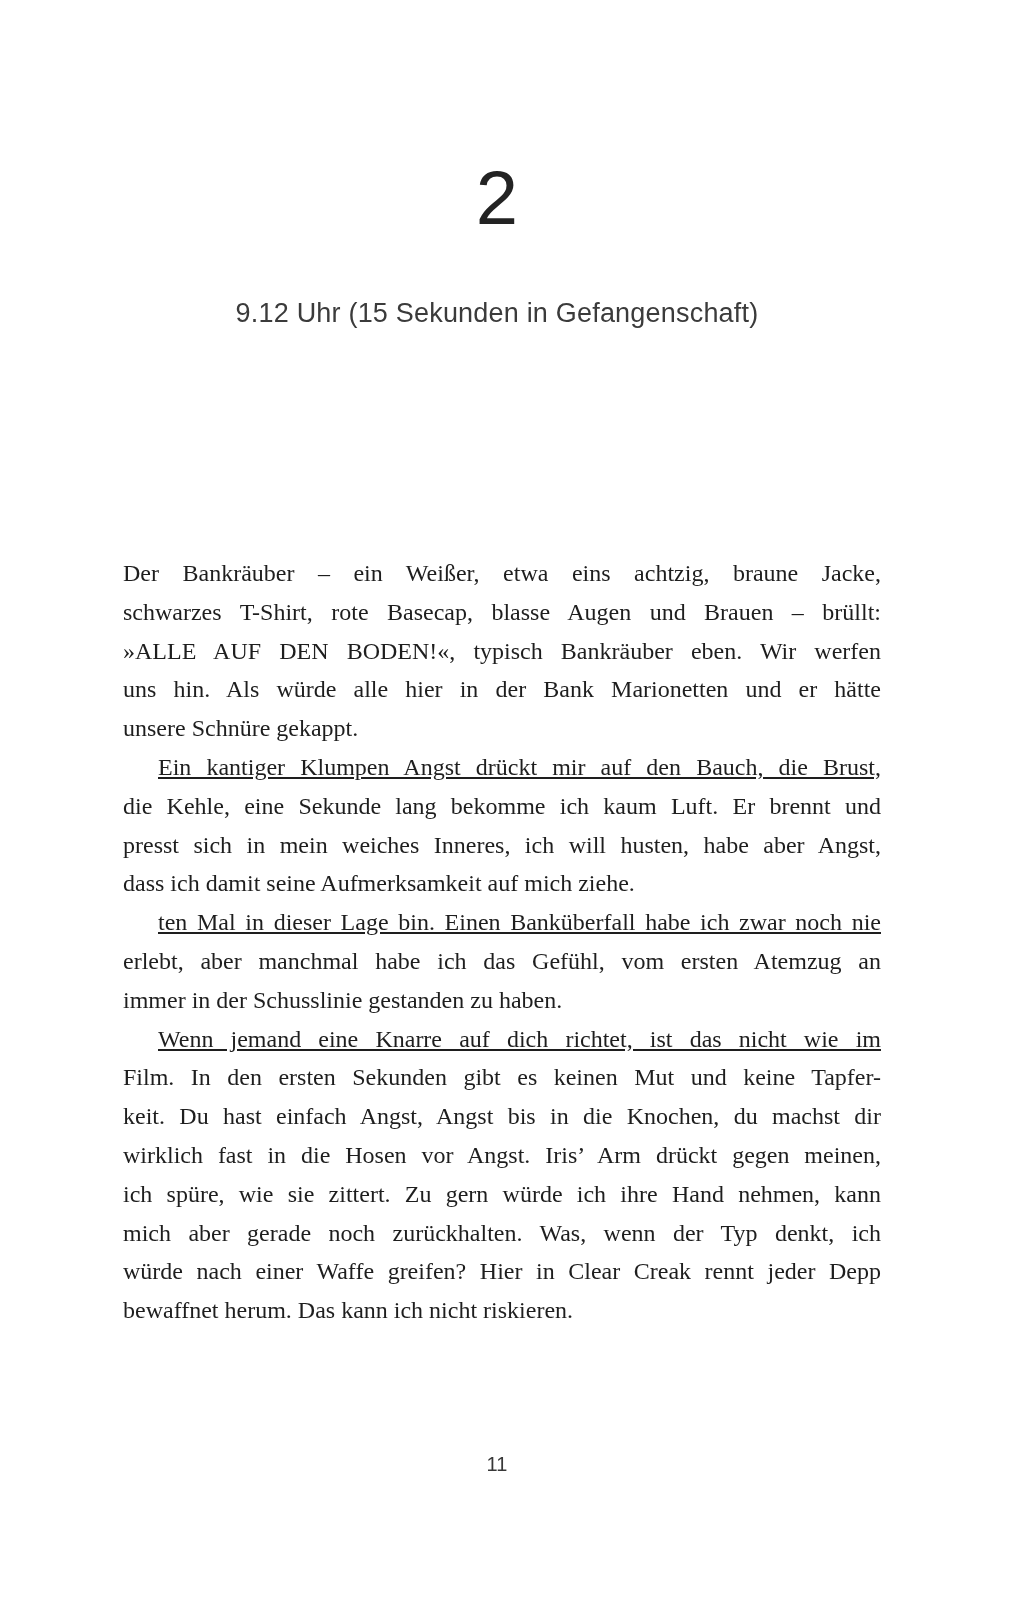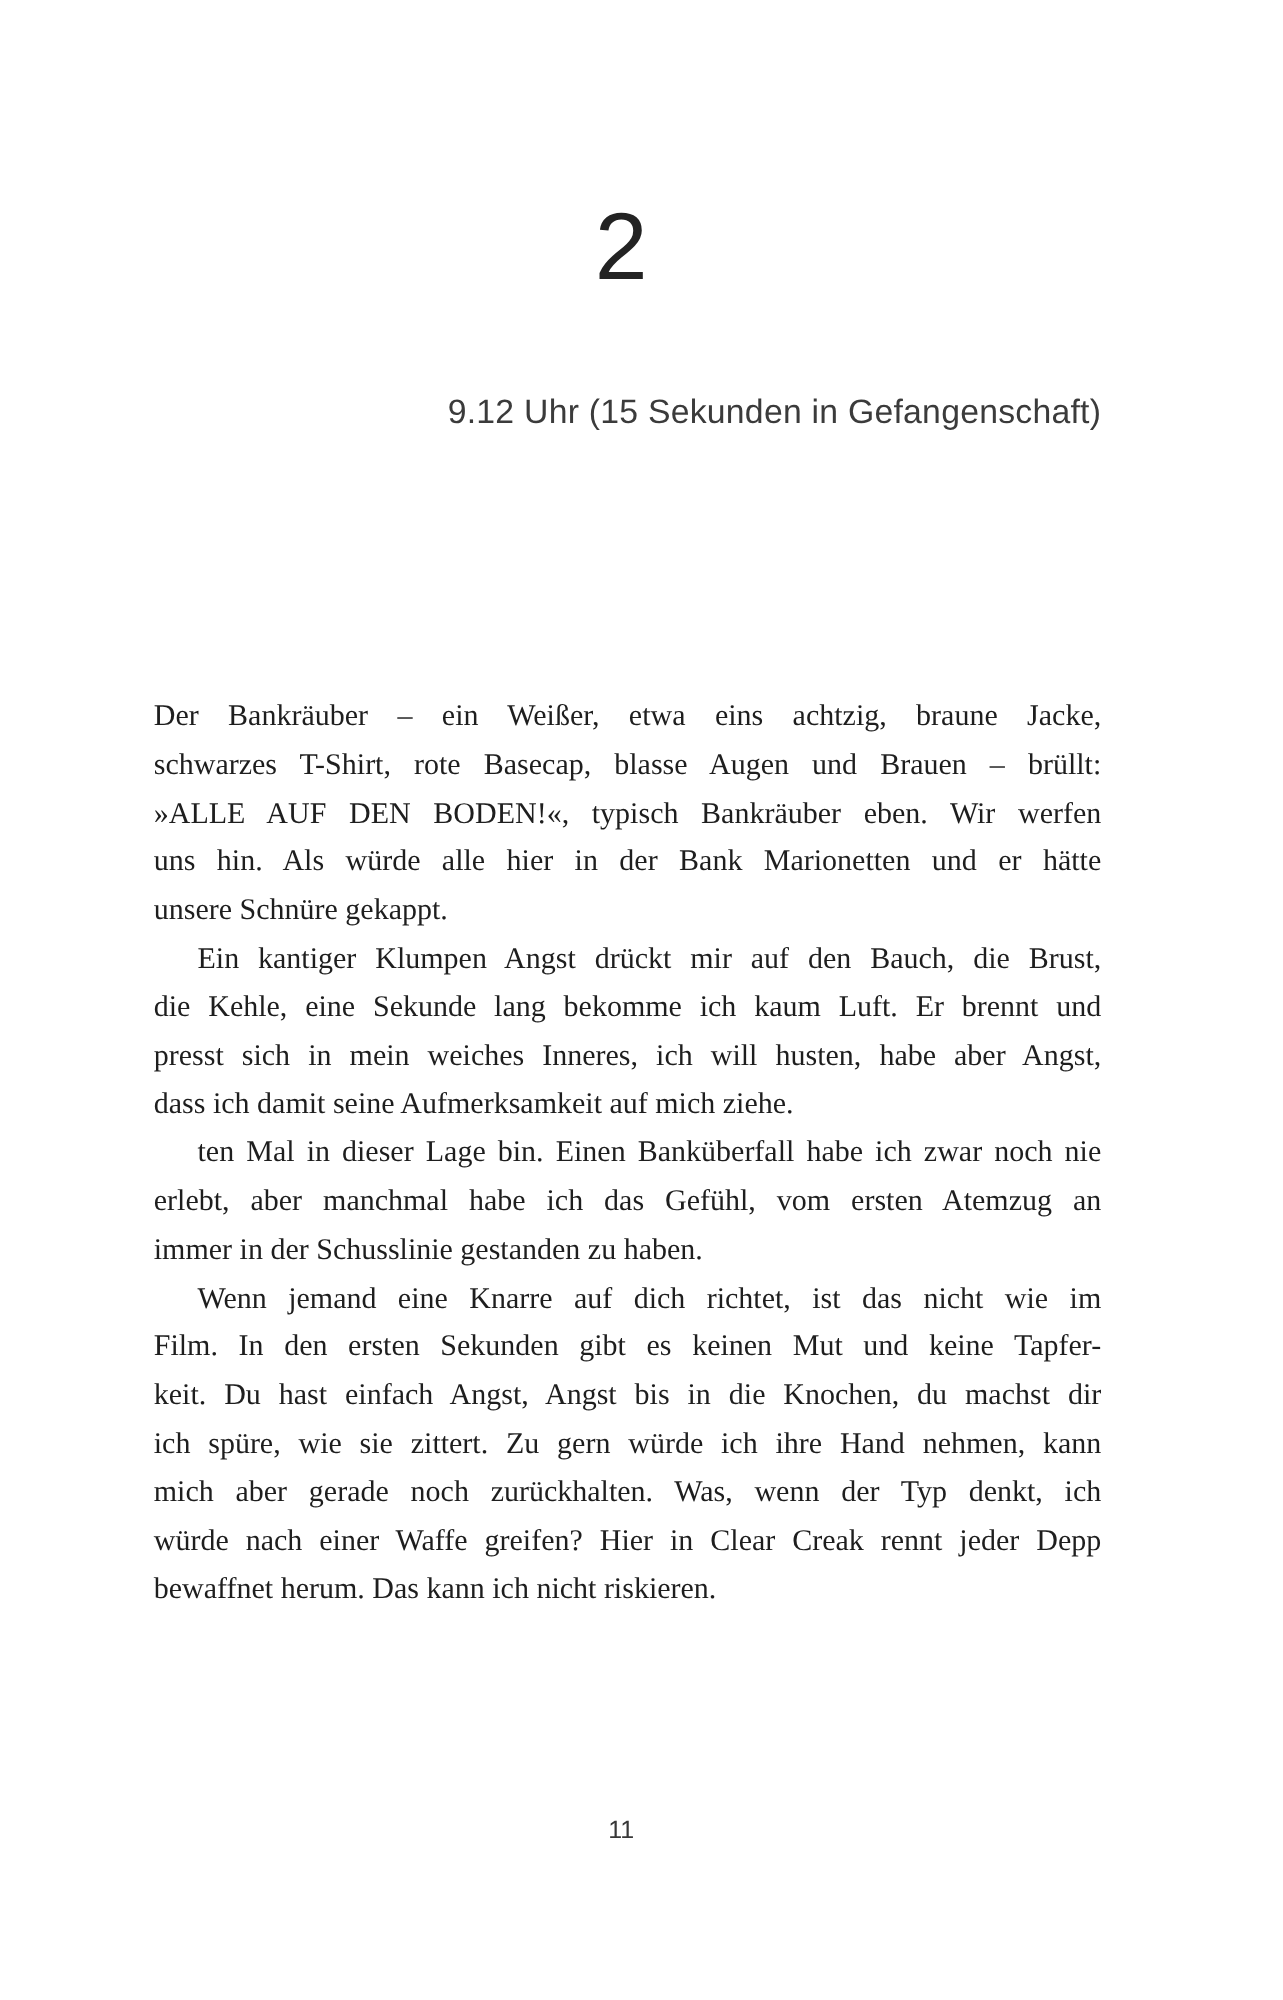--- a/index.html
+++ b/index.html
@@ -22,22 +22,22 @@
   .chapter-number {
     top: 160px;
     text-align: center;
     font-family: "Liberation Sans", "DejaVu Sans", sans-serif;
     font-weight: 200;
     font-size: 76px;
     line-height: 1;
     color: #232323;
   }
   .section-heading {
-    top: 313px;
-    text-align: right;
+    top: 297px;
+    text-align: center;
     font-family: "Liberation Sans", "DejaVu Sans", sans-serif;
     font-weight: 300;
     font-size: 27px;
     line-height: 1.25;
     color: #3b3b3b;
     letter-spacing: 0.2px;
   }
   .body-text {
     top: 554px;
     font-family: "Liberation Serif", "DejaVu Serif", serif;
@@ -50,20 +50,21 @@
     text-align-last: justify;
     text-justify: inter-word;
     white-space: nowrap;
     margin-left: 10px;
   }
   .line.last {
     text-align-last: left;
   }
   .para.indent .line:first-child {
     text-indent: 35px;
+    text-decoration: underline;
   }
   .page-number {
     top: 1452px;
     text-align: center;
     font-family: "Liberation Sans", "DejaVu Sans", sans-serif;
     font-weight: 300;
     font-size: 20px;
     line-height: 1.2;
     color: #383838;
   }
@@ -97,20 +98,21 @@
     <div class="para indent">
       <div class="line">ten Mal in dieser Lage bin. Einen Banküberfall habe ich zwar noch nie</div>
       <div class="line">erlebt, aber manchmal habe ich das Gefühl, vom ersten Atemzug an</div>
       <div class="line last">immer in der Schusslinie gestanden zu haben.</div>
     </div>
 
     <div class="para indent">
       <div class="line">Wenn jemand eine Knarre auf dich richtet, ist das nicht wie im</div>
       <div class="line">Film. In den ersten Sekunden gibt es keinen Mut und keine Tapfer-</div>
       <div class="line">keit. Du hast einfach Angst, Angst bis in die Knochen, du machst dir</div>
+      <div class="line">wirklich fast in die Hosen vor Angst. Iris’ Arm drückt gegen meinen,</div>
       <div class="line">ich spüre, wie sie zittert. Zu gern würde ich ihre Hand nehmen, kann</div>
       <div class="line">mich aber gerade noch zurückhalten. Was, wenn der Typ denkt, ich</div>
       <div class="line">würde nach einer Waffe greifen? Hier in Clear Creak rennt jeder Depp</div>
       <div class="line last">bewaffnet herum. Das kann ich nicht riskieren.</div>
     </div>
 
   </div>
 
   <div class="textblock page-number">11</div>
 

